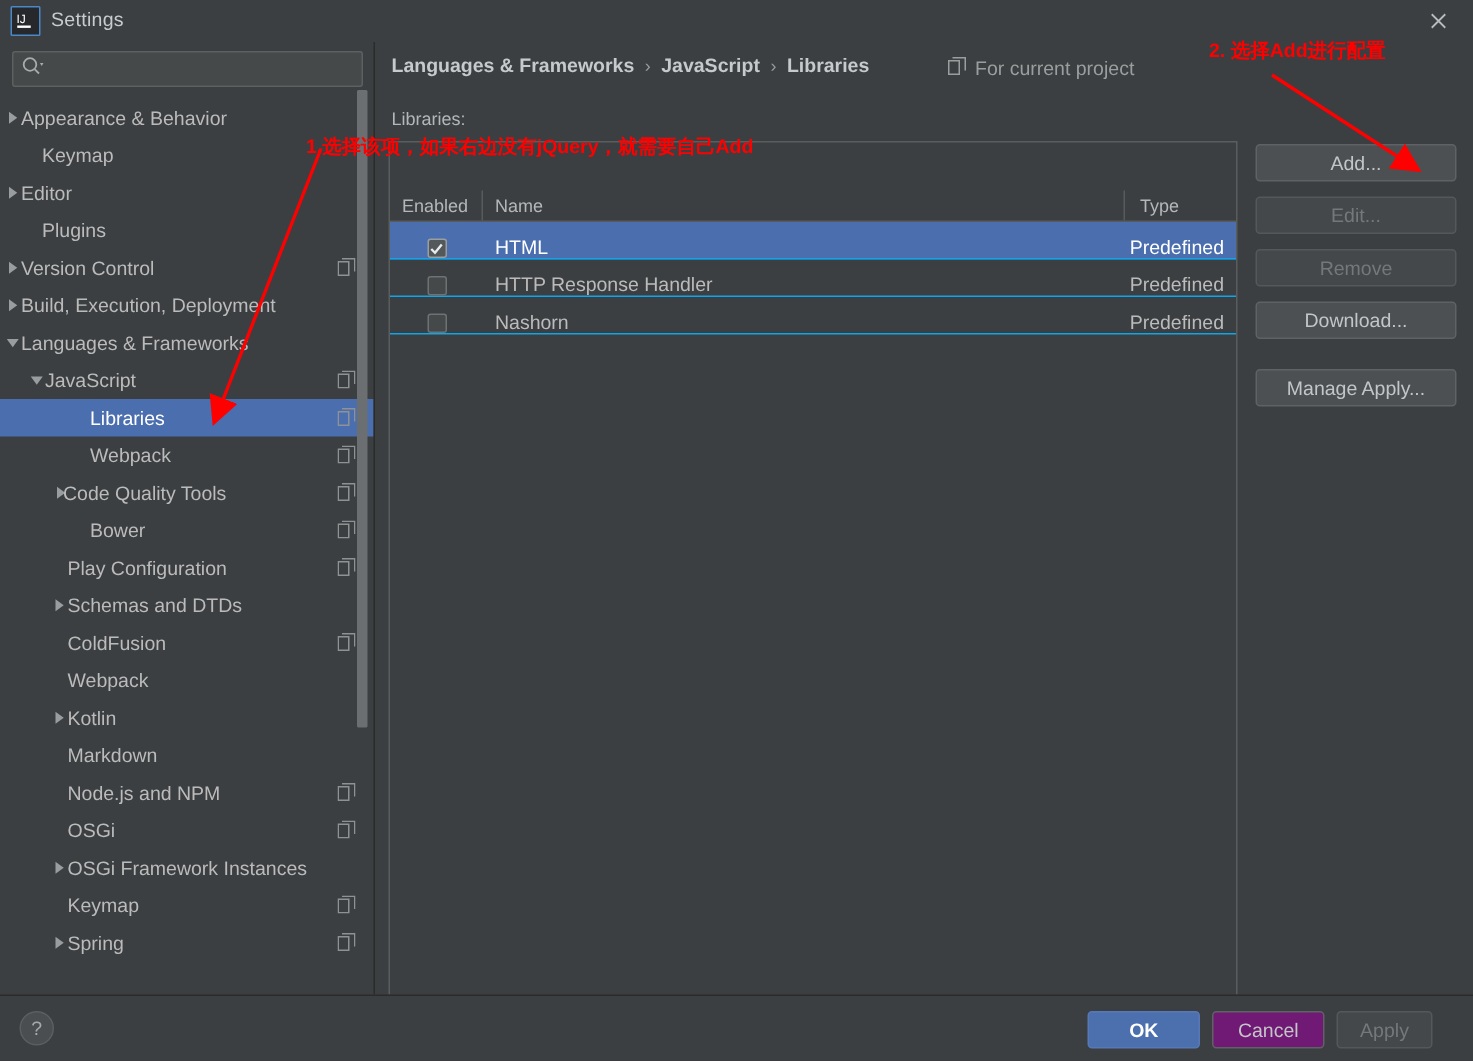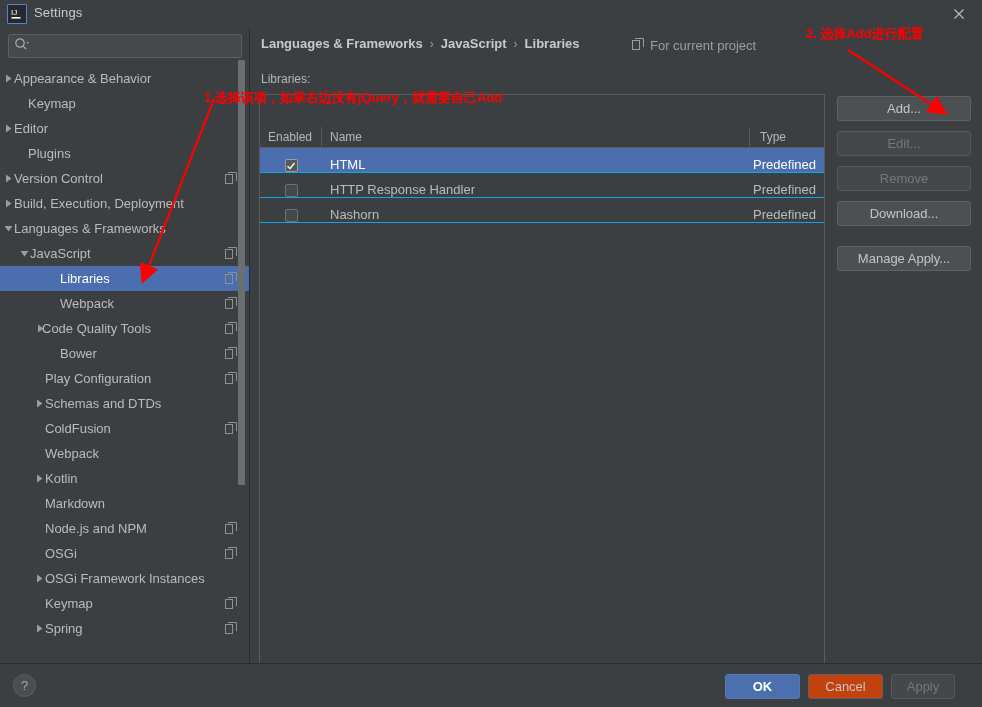--- a/index.html
+++ b/index.html
@@ -146,21 +146,21 @@
     border-radius: 50%; background: #4a4e50; border: 1px solid #5a5e60;
     color: #a7aaac; font-size: 13px;
     display: flex; align-items: center; justify-content: center; cursor: default;
   }
   .dlg-btn {
     position: absolute; top: 10px; height: 25px; border-radius: 3px;
     font-size: 13px; display: flex; align-items: center; justify-content: center;
     font-family: "Liberation Sans", sans-serif; cursor: default;
   }
   .dlg-btn.ok { left: 725px; width: 75px; background: #4c70ad; border: 1px solid #5878b5; color: #ffffff; font-weight: bold; }
-  .dlg-btn.cancel { left: 808px; width: 75px; background: #c2410c; border: 1px solid #5e6264; color: #c3c6c8; }
+  .dlg-btn.cancel { left: 808px; width: 75px; background: #701a75; border: 1px solid #5e6264; color: #c3c6c8; }
   .dlg-btn.apply { left: 891px; width: 64px; background: #45484a; border: 1px solid #54585a; color: #74787a; }
 
   
   .anno {
     position: absolute; color: #ff0000; font-weight: bold;
     font-family: "Liberation Sans", sans-serif; white-space: nowrap;
   }
   .anno1 { left: 204px; top: 89px; font-size: 13px; }
   .anno2 { left: 806px; top: 25px; font-size: 13px; }
   .arrows { position: absolute; left: 0; top: 0; width: 982px; height: 707px; pointer-events: none; }

